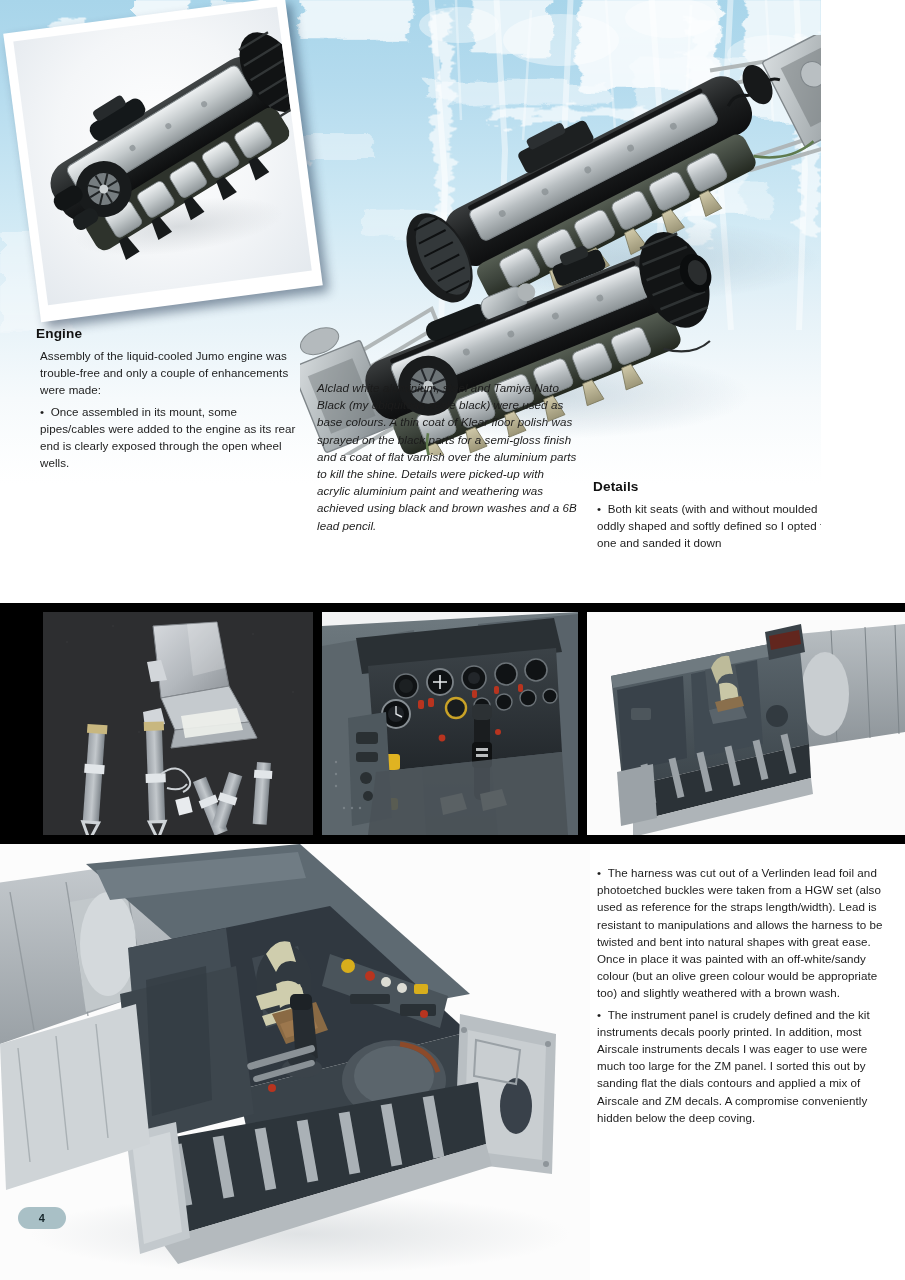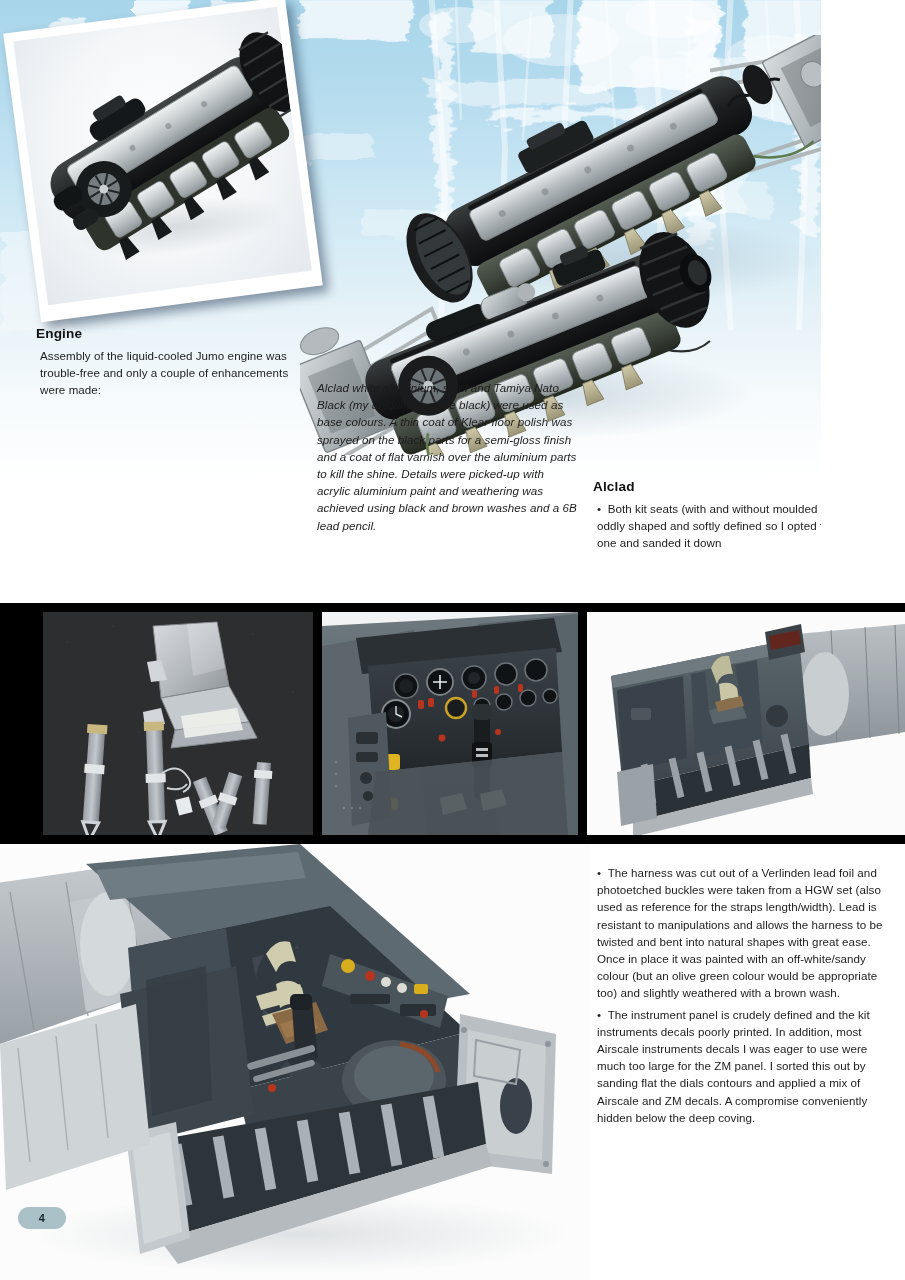--- a/index.html
+++ b/index.html
@@ -467,28 +467,29 @@
             <rect x="-124" y="-20" width="30" height="18" rx="8" fill="#121516"></rect>
             <rect x="-118" y="8" width="26" height="16" rx="7" fill="#1b1f20"></rect>
           </g>
         </svg>
       </div>
     </div>
 
     <div class="col" id="colEngine">
       <h2>Engine</h2>
       <p>Assembly of the liquid-cooled Jumo engine was trouble-free and only a couple of enhancements were made:</p>
+      <p class="bullet">Once assembled in its mount, some pipes/cables were added to the engine as its rear end is clearly exposed through the open wheel wells.</p>
     </div>
 
     <div class="col" id="colAlclad">
       <p>Alclad white aluminium, steel and Tamiya Nato Black (my ubiquitous scale black) were used as base colours. A thin coat of Klear floor polish was sprayed on the black parts for a semi-gloss finish and a coat of flat varnish over the aluminium parts to kill the shine. Details were picked-up with acrylic aluminium paint and weathering was achieved using black and brown washes and a 6B lead pencil.</p>
     </div>
 
     <div class="col" id="colCockpit">
-      <h2>Alclad</h2>
+      <h2>Details</h2>
       <p class="bullet">Both kit seats (with and without moulded harness) are oddly shaped and softly defined so I opted for the bare one and sanded it down</p>
     </div>
   </div>
 
   <div class="strip">
 
     <div class="shot" id="shotSeat">
       <svg viewBox="0 0 270 223" preserveAspectRatio="none">
         <defs>
           <linearGradient id="seatG" x1="0" y1="0" x2="1" y2="1">

